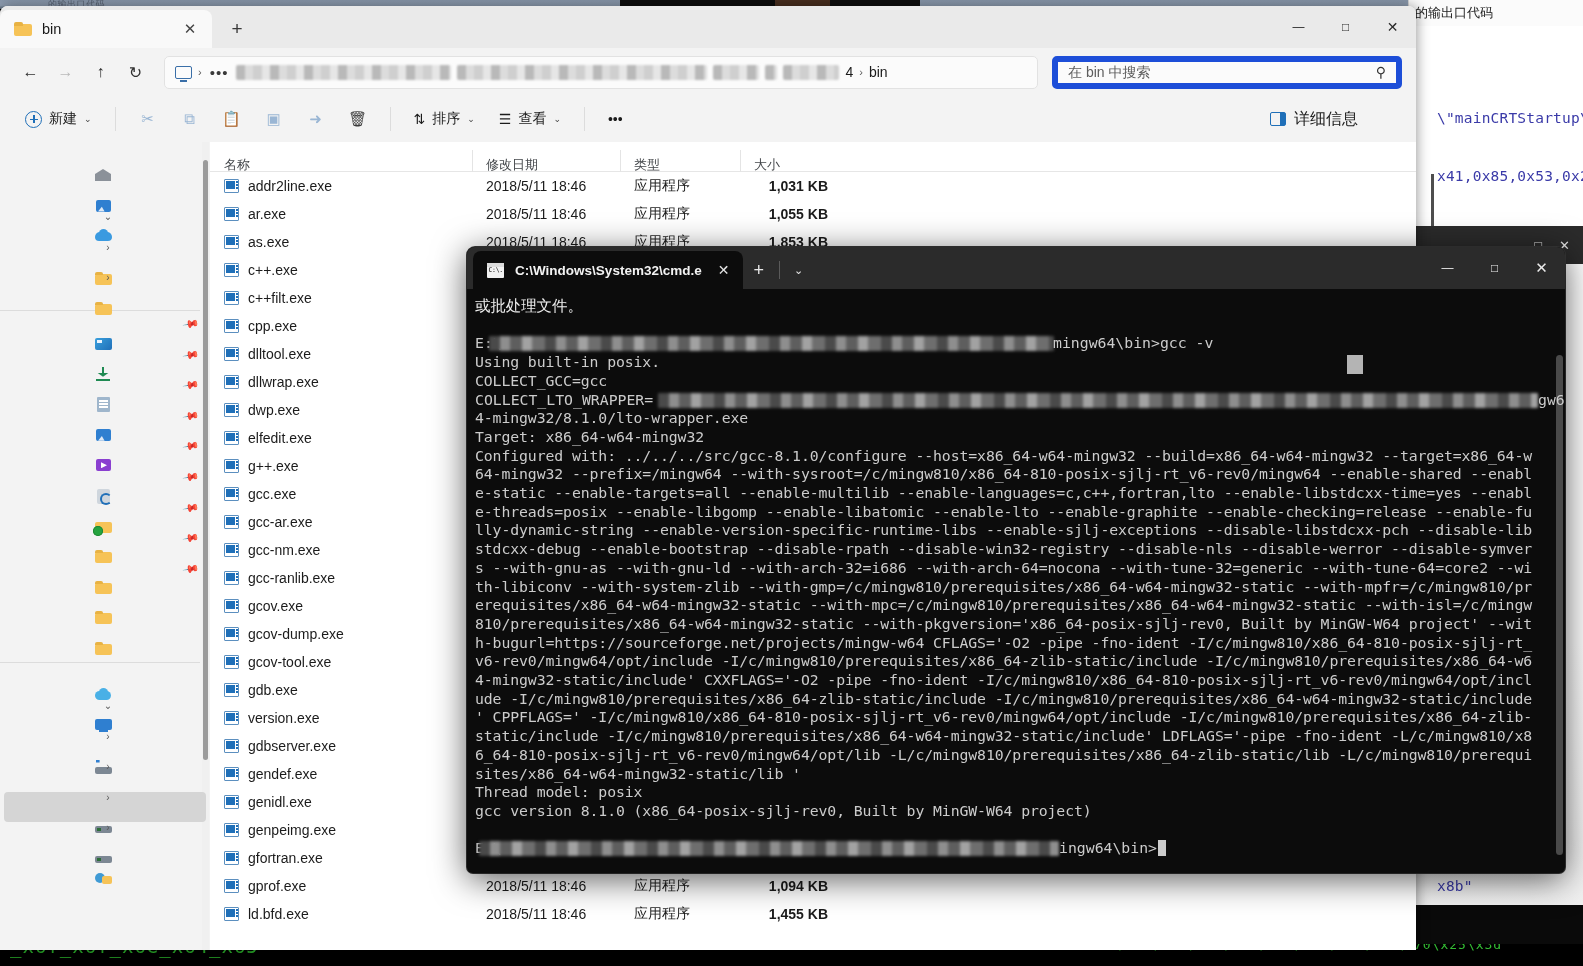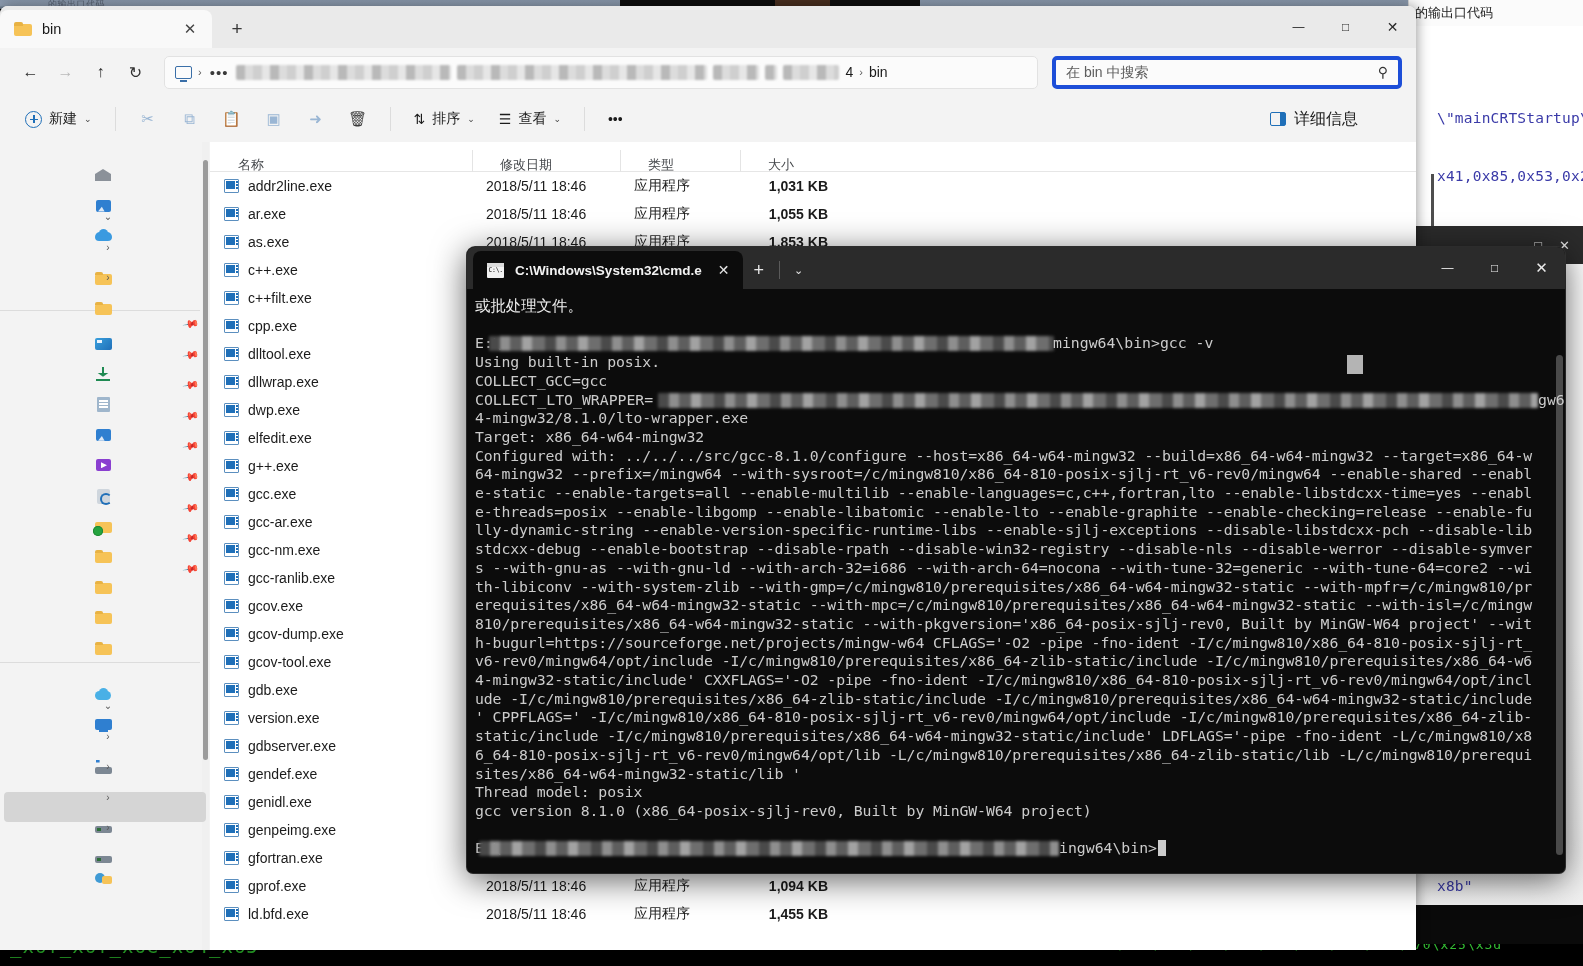--- a/index.html
+++ b/index.html
@@ -159,21 +159,21 @@
   }
   .crumbbar .chev { color: #5b5b5b; font-size: 11px; }
   .crumbbar .dots { color:#3a3a3a; font-size: 15px; letter-spacing:1px; padding:0 2px;}
   .redact {
     height: 15px; border-radius: 2px; flex: 0 0 auto;
     background: repeating-linear-gradient(90deg,#b9b9b9 0 9px,#dcdcdc 9px 17px,#cfcfcf 17px 26px,#e6e6e6 26px 34px);
     filter: blur(1.1px);
   }
   .crumb-text { font-size: 14px; color: #1b1b1b; white-space: nowrap; }
   .searchbox {
-    width: 350px; height: 33px; background: #fbfbfb; border: 4px solid #1d4ed8;
+    width: 350px; height: 33px; background: #fbfbfb; border: 6px solid #1d4ed8;
     border-radius: 5px; margin-left: 12px; display: flex; align-items: center;
     padding: 0 10px; justify-content: space-between;
   }
   .searchbox input {
     border: none; background: transparent; outline: none; font-size: 14px;
     color: #1b1b1b; width: 290px; font-family: "Liberation Sans", sans-serif;
   }
   .searchbox input::placeholder { color: #5e5e5e; }
   .searchbox .mag { font-size: 14px; color: #333; }
 
@@ -278,21 +278,21 @@
     background:#9b9b9b; border-radius:3px;
   }
   .sb-track{position:absolute;right:1px;top:0;width:7px;height:100%;background:#f0f0f0;}
 
   
   .filelist { flex: 1 1 auto; background: #fff; position: relative; overflow: hidden; }
   .fl-header {
     height: 30px; display: flex; align-items: center; border-bottom: 1px solid #e6e6e6;
     font-size: 13px; color: #44474b; position: relative;
   }
-  .fl-header .col { padding-left: 28px; position: relative; margin-top: 17px; }
+  .fl-header .col { padding-left: 14px; position: relative; margin-top: 17px; }
   .fl-header .col + .col::before {
     content:''; position:absolute; left:0; top:-6px; height:22px; width:1px; background:#e4e4e4;
   }
   .col-name { width: 262px; flex:0 0 262px; }
   .col-date { width: 148px; flex:0 0 148px; }
   .col-type { width: 120px; flex:0 0 120px; }
   .col-size { width: 110px; flex:0 0 110px; text-align:left; }
   .sortcaret {
     position:absolute; left: 138px; top: -7px; font-size: 11px; color:#6a6a6a;
   }

